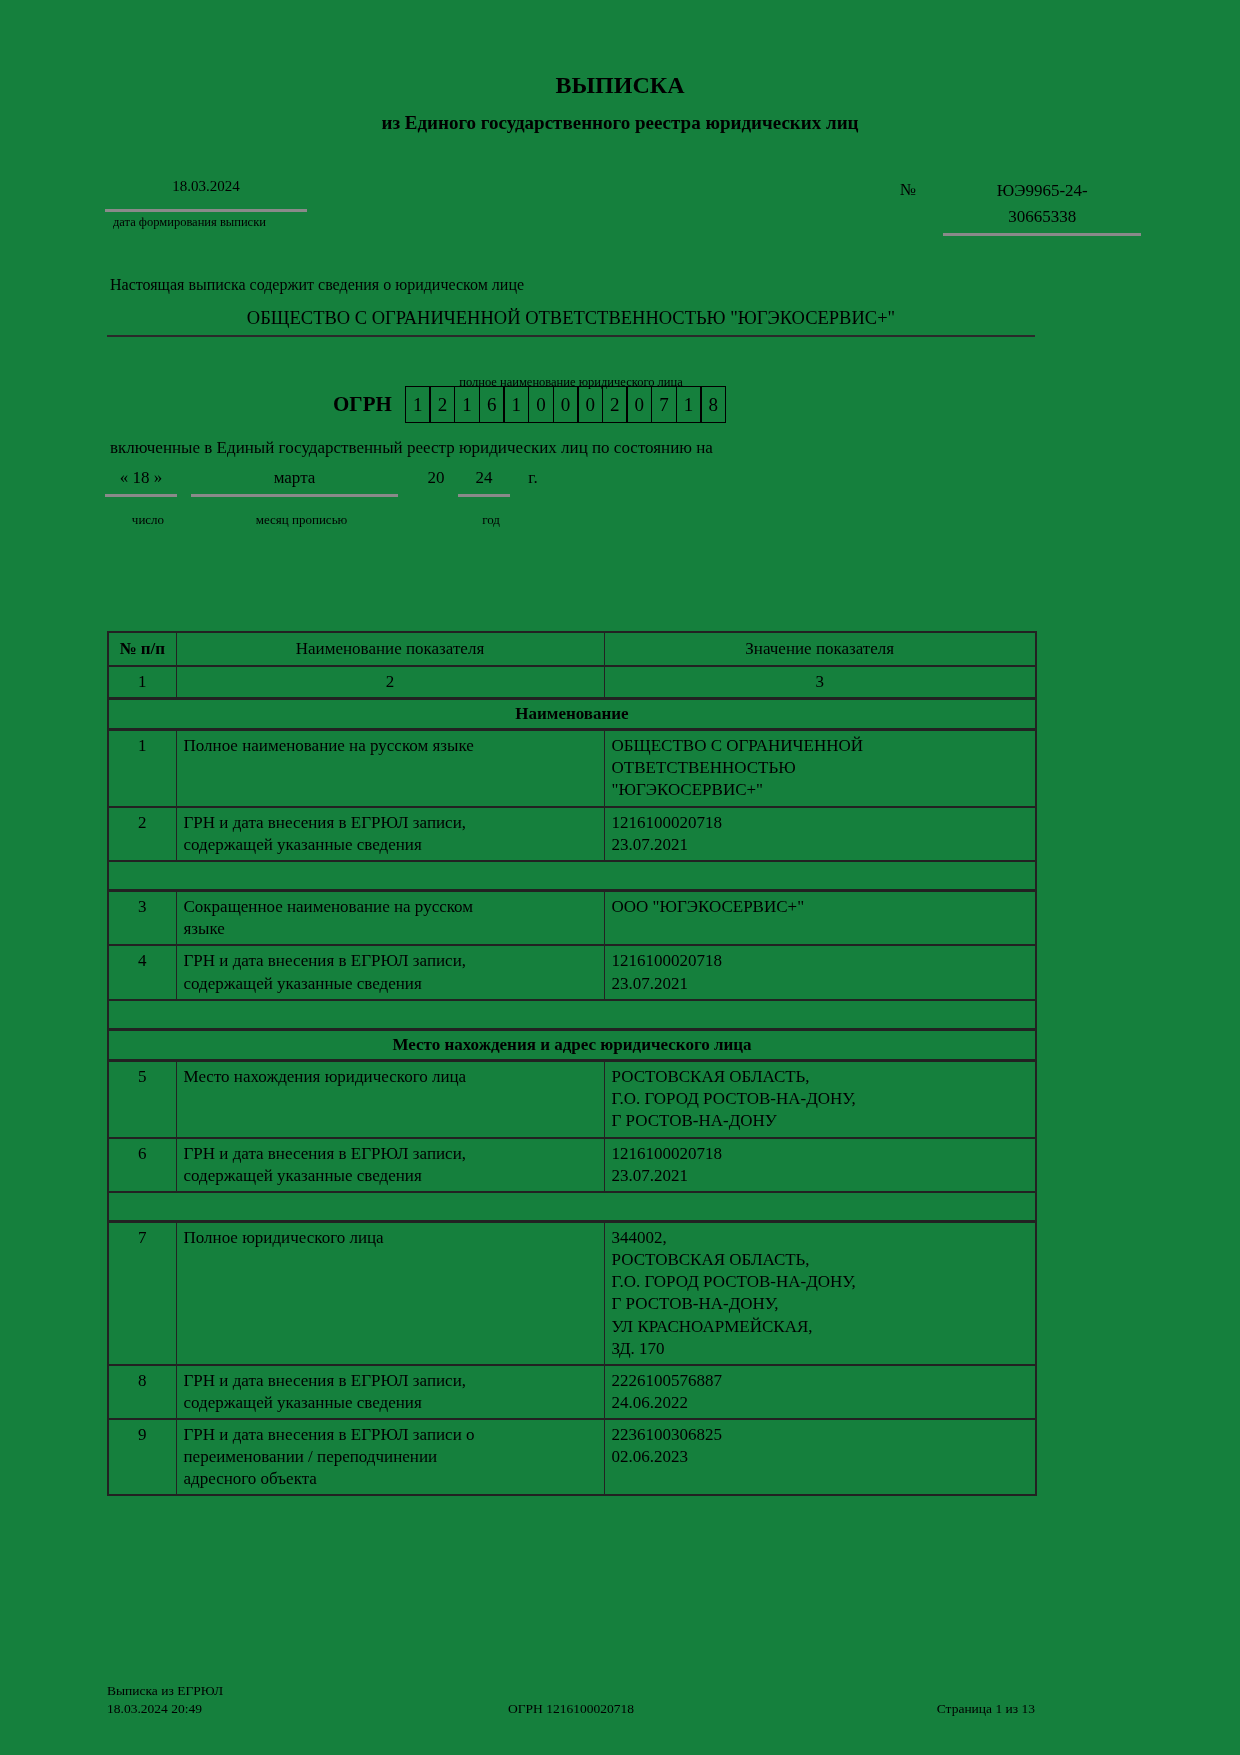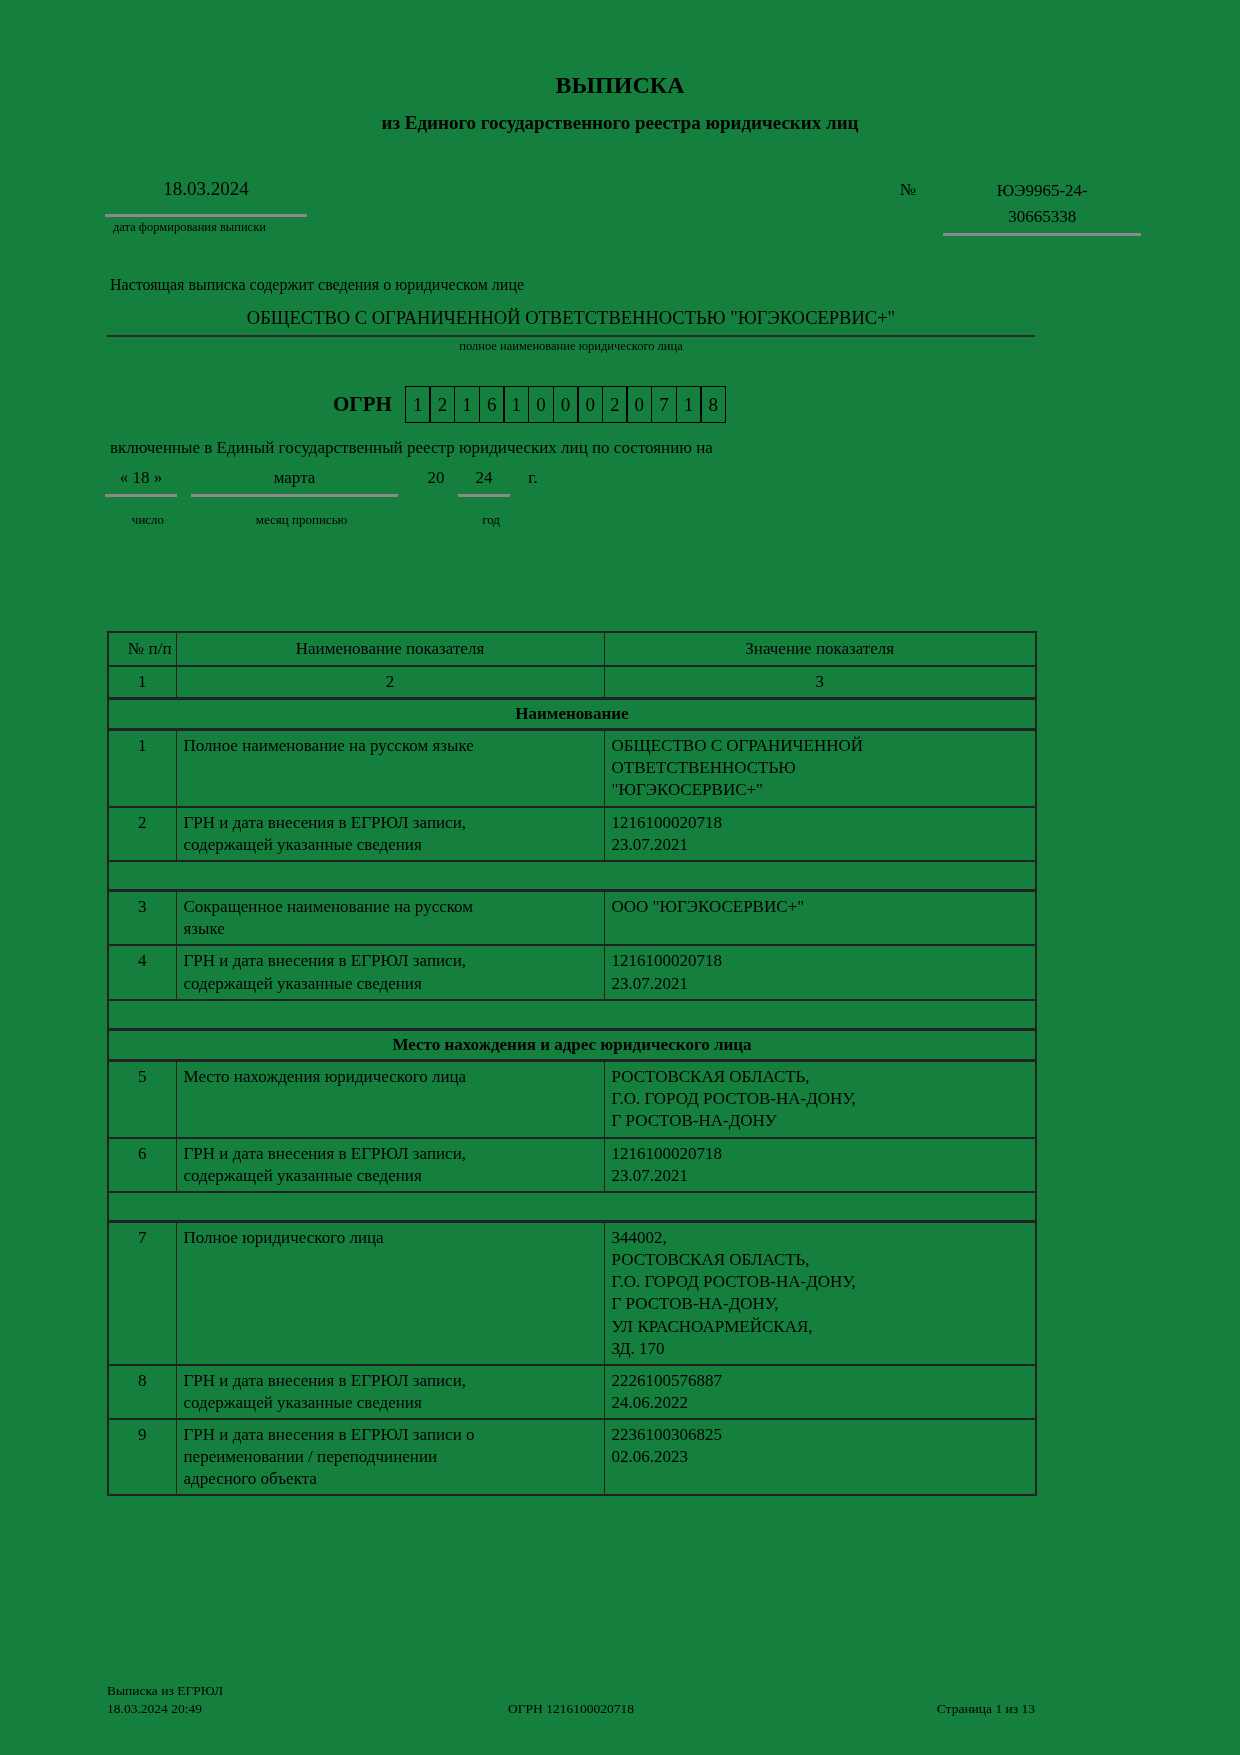--- a/index.html
+++ b/index.html
@@ -8,38 +8,38 @@
     position:relative; width:1240px; height:1755px; background:#15803d;
     font-family:"Liberation Serif", serif; color:#000;
   }
   
   .doc-title { position:absolute; top:72px; left:0; width:100%;
     text-align:center; font-size:24px; font-weight:bold; }
   .doc-subtitle { position:absolute; top:112px; left:0; width:100%;
     text-align:center; font-size:19px; font-weight:bold; }
 
   .form-date { position:absolute; top:178px; left:105px; width:202px; }
-  .form-date .value { font-size:19px; text-align:center; padding-bottom:14px;
+  .form-date .value { font-size:15px; text-align:center; padding-bottom:14px;
     border-bottom:3px solid #8a8a8a; }
   .form-date .label { font-size:12.5px; padding:3px 0 0 8px; }
 
   .form-number { position:absolute; top:178px; left:900px; width:250px;
     display:flex; align-items:flex-start; }
   .form-number .no-sign { font-size:17px; margin-top:2px; }
   .form-number .no-value { margin-left:27px; width:198px; text-align:center;
     font-size:17px; line-height:1.5; border-bottom:3px solid #8a8a8a;
     padding-bottom:4px; }
 
   .intro-line { position:absolute; top:276px; left:110px; font-size:16px; }
 
   .company-block { position:absolute; top:308px; left:107px; width:928px;
     text-align:center; }
   .company-name { font-size:18.5px; padding-bottom:6px;
     border-bottom:2px solid #2a2a2a; }
-  .company-label { font-size:12.5px; padding-top:2px; }
+  .company-label { font-size:12.5px; padding-top:2px;margin-top:36px; }
 
   .ogrn-row { position:absolute; top:386px; left:333px;
     display:flex; align-items:center; }
   .ogrn-label { font-weight:bold; font-size:21px; margin-right:13px; }
   .ogrn-boxes { display:flex; }
   .ogrn-cell { width:26px; height:37px; border:1.4px solid #000;
     margin-left:-1.4px; display:flex; align-items:center; justify-content:center;
     font-size:19px; }
   .ogrn-cell:first-child { margin-left:0; }
 
@@ -60,21 +60,21 @@
   
   .main-table { position:absolute; top:631px; left:107px; width:928px;
     border-collapse:collapse; table-layout:fixed; }
   .main-table td { border:1.5px solid #222; font-size:17px; line-height:1.3;
     vertical-align:top; padding:4px 7px; white-space:pre-line; }
   .main-table { border:2.5px solid #222; }
   .col-n { width:68px; }
   .col-name { width:428px; }
   .col-val { width:432px; }
   tr.t-head td { text-align:center; padding:5px 4px; border-bottom:2px solid #222; }
-  tr.t-head td:first-child { text-align:right; }
+  tr.t-head td:first-child { text-align:center;font-weight:bold; }
   tr.t-nums td { text-align:center; padding:4px; border-bottom:3px solid #222; }
   tr.t-section td { font-weight:bold; text-align:center; padding:3px;
     border-top:3px solid #222; border-bottom:3px solid #222; }
   tr.t-spacer td { height:30px; border-top:2px solid #222;
     border-bottom:3px solid #222; }
   td.cell-num { text-align:center; }
   tr.t-data td { border-top:2px solid #222; border-bottom:2px solid #222; }
 
   
   .footer { position:absolute; top:1682px; left:107px; width:928px;

